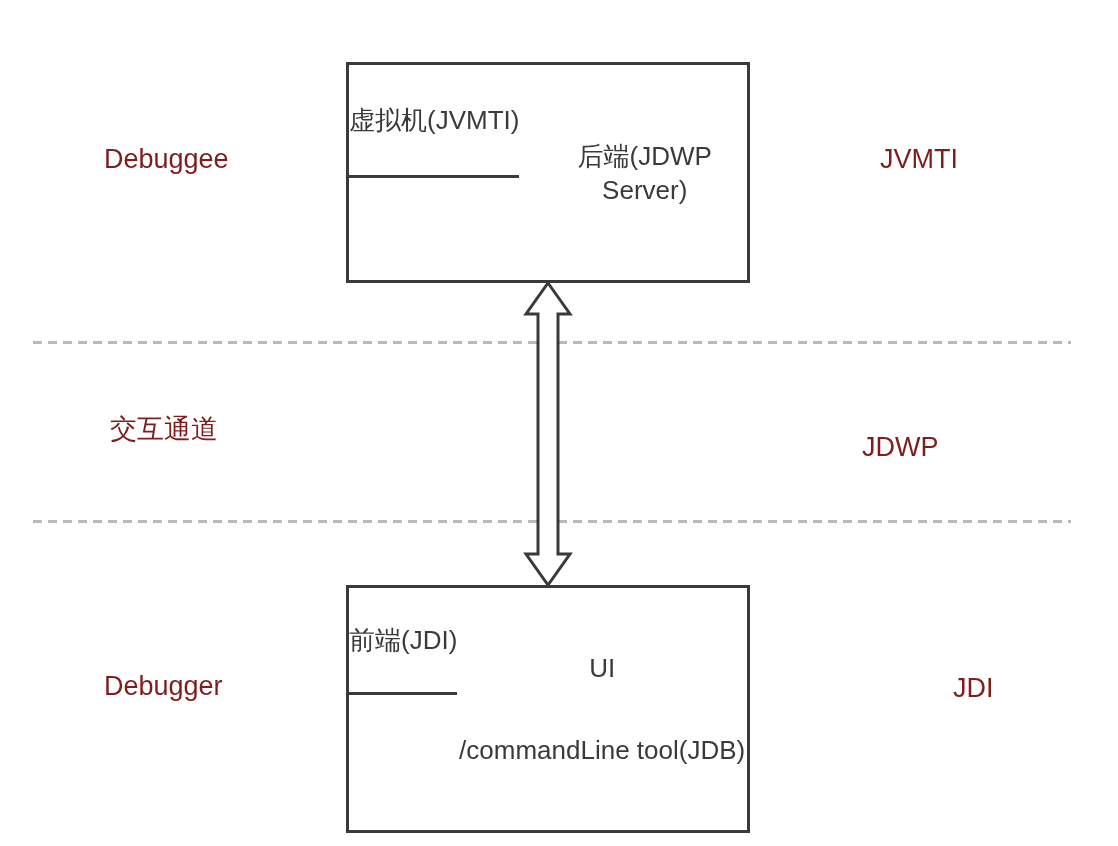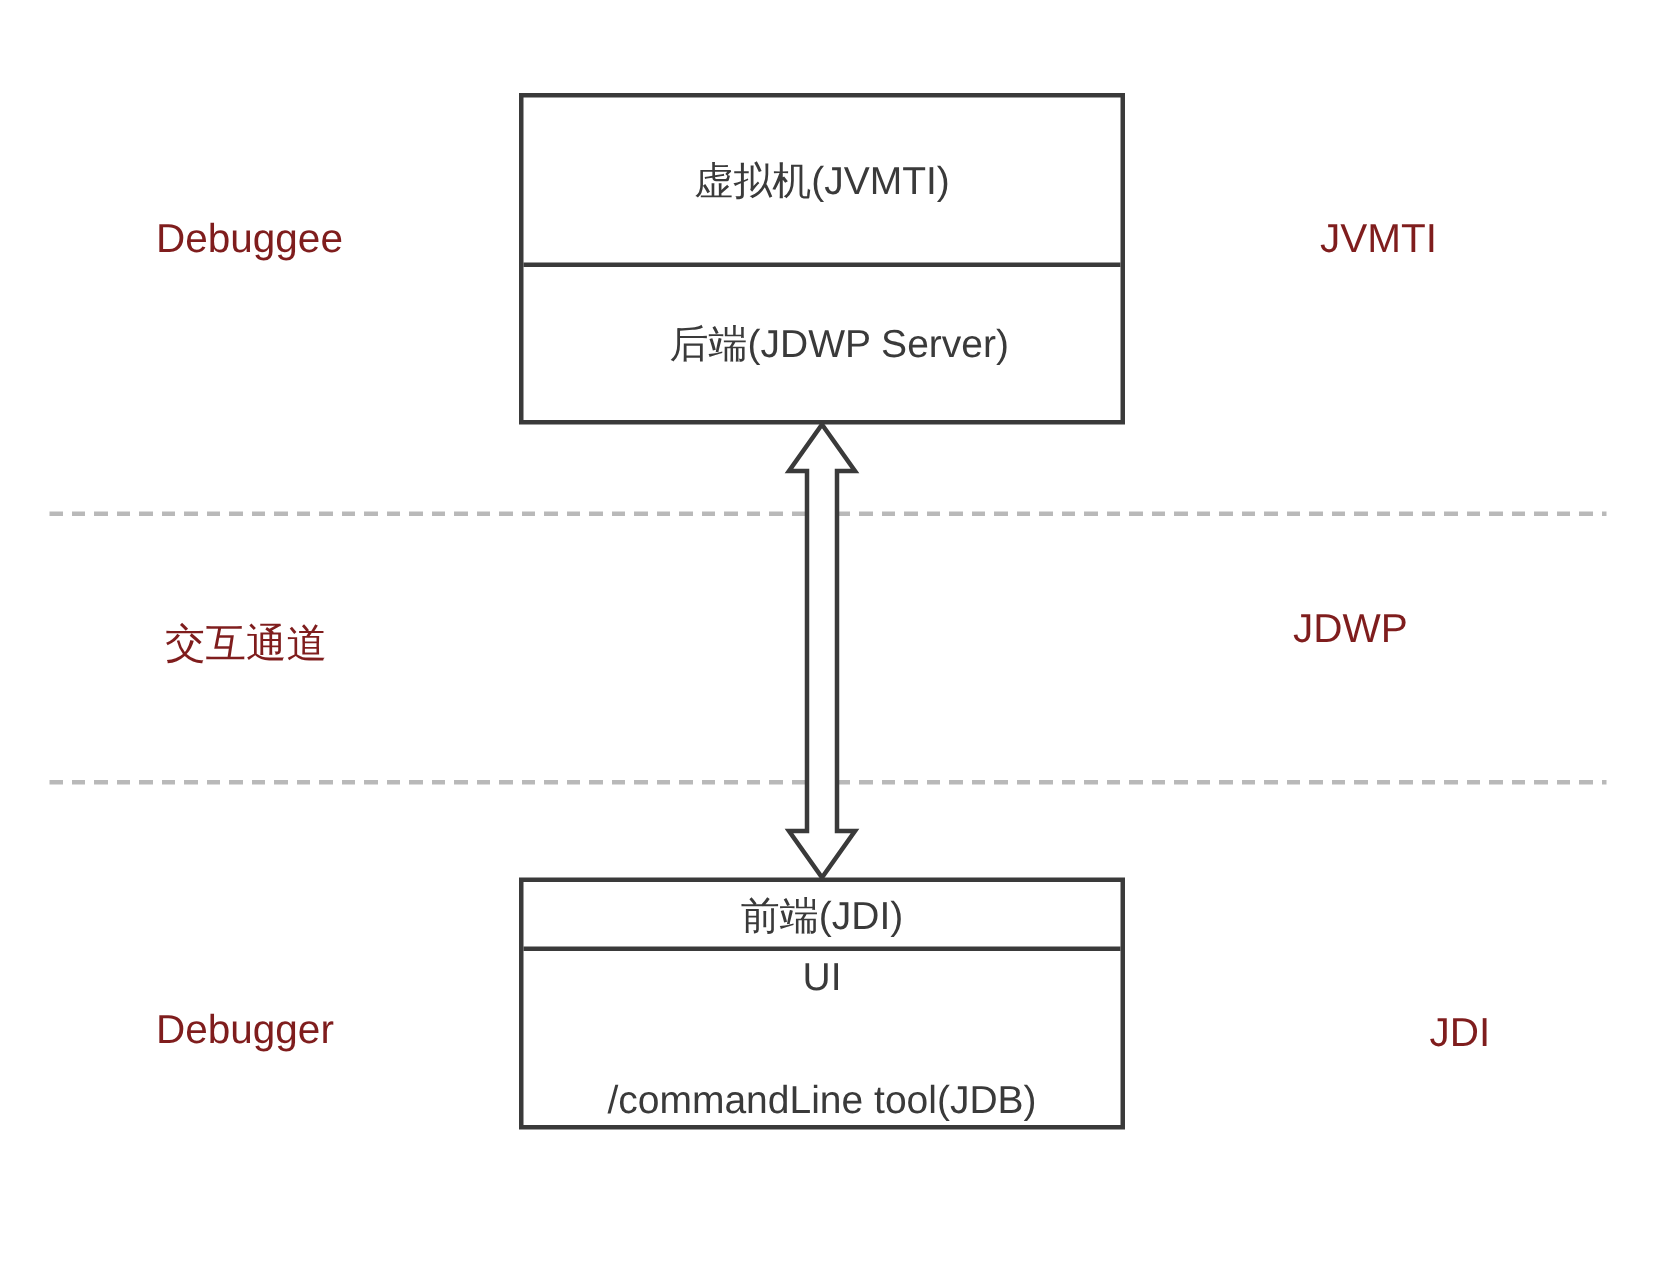--- a/index.html
+++ b/index.html
@@ -11,24 +11,24 @@
     background: #ffffff;
     font-family: "Liberation Sans", "DejaVu Sans", sans-serif;
     color: #3f3f3f;
     overflow: hidden;
   }
   .box {
     position: absolute;
     border: 3px solid #3a3a3a;
     background: #ffffff;
     display: flex;
-    flex-direction: column;
+    flex-direction: row;
   }
   .box-debuggee { left: 346px; top: 62px;  width: 404px; height: 221px; }
-  .box-debugger { left: 346px; top: 585px; width: 404px; height: 168px; }
+  .box-debugger { left: 346px; top: 585px; width: 404px; height: 248px; }
   .cell {
     display: flex;
     flex-direction: column;
     align-items: center;
     justify-content: center;
     font-size: 26px;
     color: #3a3a3a;
     text-align: center;
     line-height: 34px;
   }
@@ -56,21 +56,21 @@
   }
   .side-label {
     position: absolute;
     font-size: 27px;
     color: #7f1d1d;
     white-space: nowrap;
   }
   .label-debuggee { left: 104px; top: 144px; }
   .label-jvmti    { left: 880px; top: 144px; }
   .label-channel  { left: 110px; top: 411px; }
-  .label-jdwp     { left: 862px; top: 404px; }
+  .label-jdwp     { left: 862px; top: 432px; }
   .label-debugger { left: 104px; top: 671px; }
   .label-jdi      { left: 953px; top: 673px; }
 </style>
 </head>
 <body>
 
 <div class="canvas">
 
   <div class="dashed-line dashed-line-upper"></div>
   <div class="dashed-line dashed-line-lower"></div>

